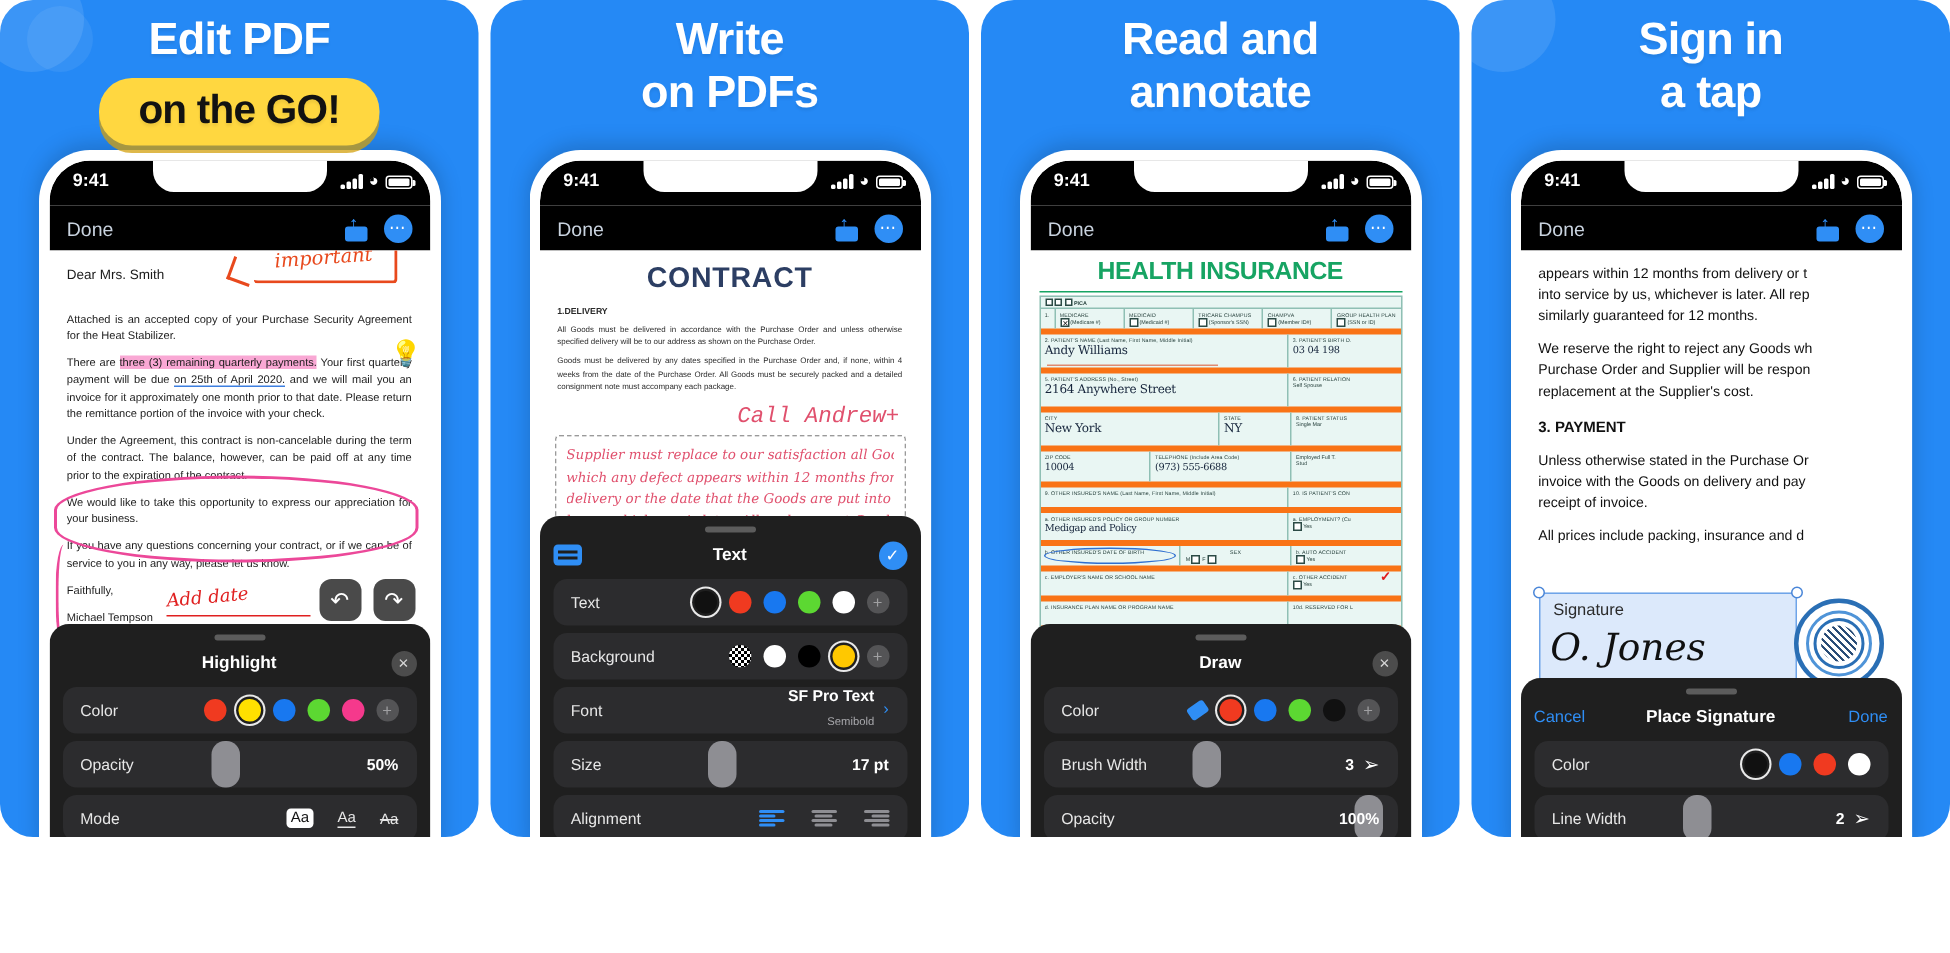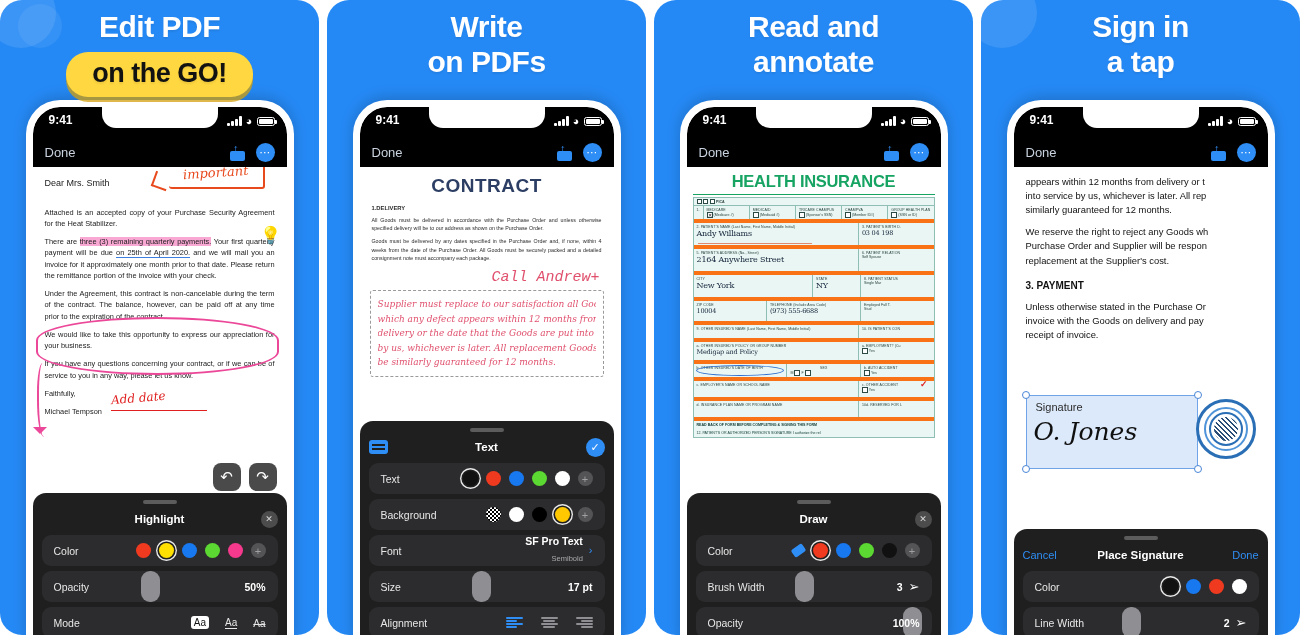--- a/index.html
+++ b/index.html
@@ -1,20 +1,20 @@
 <!DOCTYPE html>
 <html><head>
 <meta charset="utf-8">
 <style>
   * { box-sizing: border-box; margin: 0; padding: 0; }
   html, body { width: 1300px; height: 635px; overflow: hidden; background: #ffffff; }
   body { font-family: "Liberation Sans", sans-serif; }
 
   .shots { display: flex; width: 1300px; height: 635px; gap: 8px; background: #ffffff; }
-  .panel { position: relative; flex: 1 1 0; height: 635px; background: #2589f5; border-radius: 22px; overflow: hidden; }
+  .panel { position: relative; flex: 1 1 0; height: 558px; background: #2589f5; border-radius: 22px; overflow: hidden; }
   .panel .bubble { position: absolute; width: 70px; height: 70px; border-radius: 50%; background: rgba(255,255,255,0.10); top: -22px; left: -14px; }
   .panel .bubble.b2 { width: 44px; height: 44px; top: 4px; left: 18px; background: rgba(255,255,255,0.07); }
 
   .headline { position: relative; z-index: 4; padding: 10px 10px 0; text-align: center; color: #ffffff;
     font-weight: bold; font-size: 30px; line-height: 1.15; letter-spacing: -0.5px; text-shadow: 0 2px 2px rgba(0,0,0,0.07); }
   .headline .l2 { display: block; }
   .badge { display: inline-block; margin-top: 7px; padding: 6px 26px 8px; background: #ffd740; color: #121212;
     border-radius: 22px; font-size: 27px; font-weight: bold; letter-spacing: -0.5px; box-shadow: 0 5px 0 rgba(211,160,14,0.75); }
 
   
@@ -647,20 +647,23 @@
               <span style="display:block">We reserve the right to reject any Goods wh</span>
               <span style="display:block">Purchase Order and Supplier will be respon</span>
               <span style="display:block">replacement at the Supplier's cost.</span>
             </p>
             <h4>3. PAYMENT</h4>
             <p>
               <span style="display:block">Unless otherwise stated in the Purchase Or</span>
               <span style="display:block">invoice with the Goods on delivery and pay</span>
               <span style="display:block">receipt of invoice.</span>
             </p>
+            <p>
+              <span style="display:block">All prices include packing, insurance and d</span>
+            </p>
           </div>
 
           <div class="sig-wrap">
             <div class="sig-box"></div>
             <span class="sig-label">Signature</span>
             <span class="sig-name">O. Jones</span>
             <span class="handle tl"></span>
             <span class="handle tr"></span>
             <span class="handle bl"></span>
             <span class="handle br"></span>

